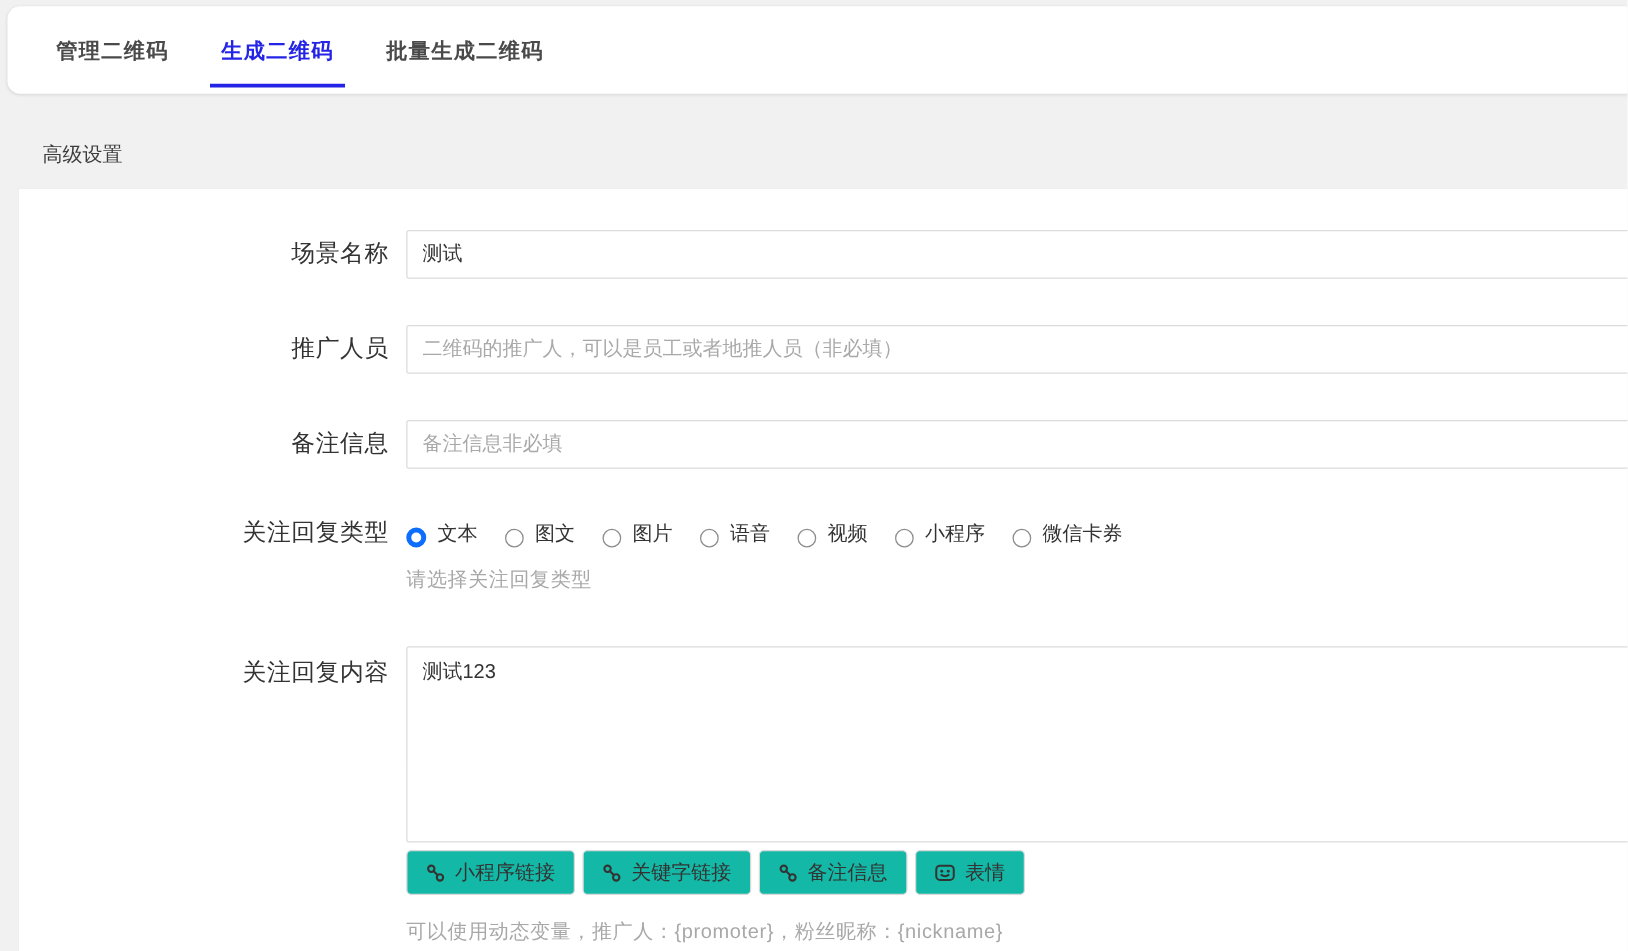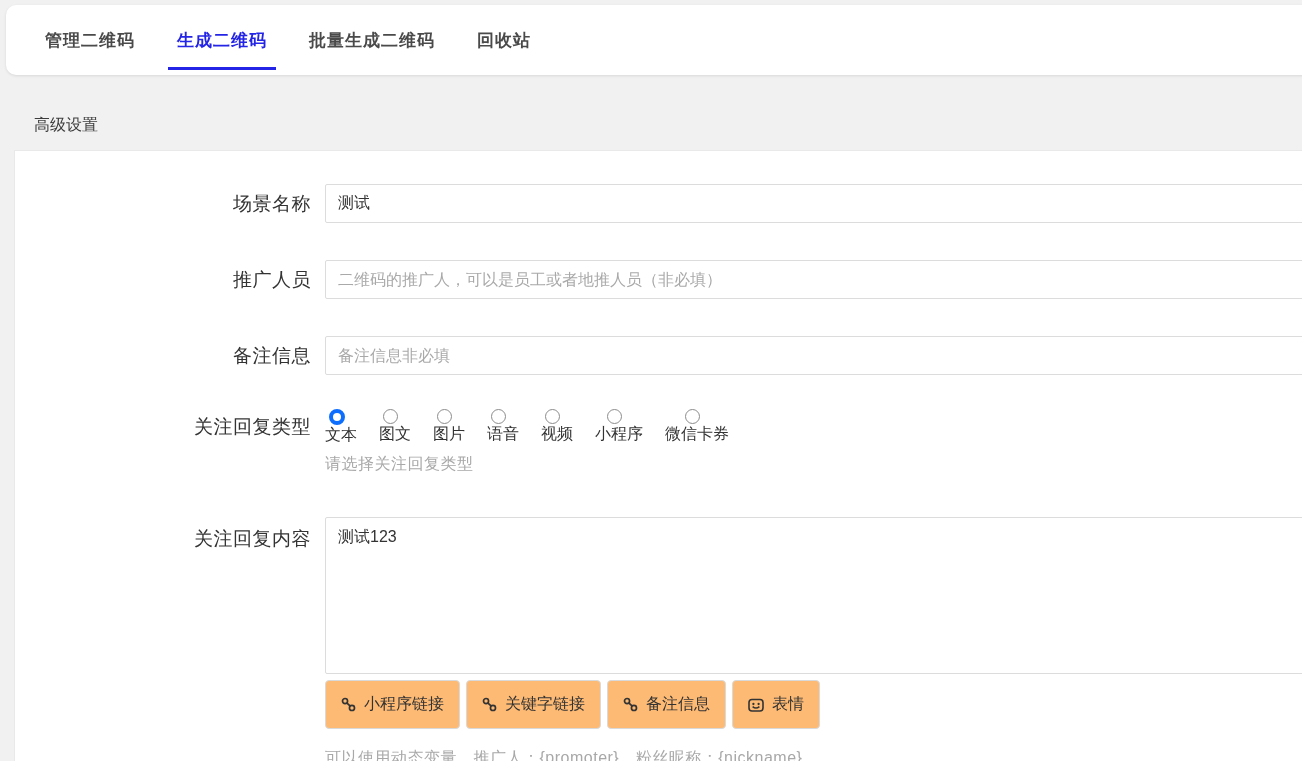--- a/index.html
+++ b/index.html
@@ -67,22 +67,22 @@
     padding:0 12px; font-size:16px; color:#333;
     outline:none; background:#fff;
     font-family:inherit;
   }
   .text-input::placeholder, textarea::placeholder { color:#a9a9a9; }
   
   .radio-row { margin-bottom:42px; }
   .radio-row .form-label { line-height:30px; }
   .radio-group { display:flex; align-items:center; height:30px; }
   .radio-item {
-    display:flex; align-items:center; margin-right:22px;
-    font-size:16px; color:#333; cursor:pointer; white-space:nowrap;flex-direction:column;
+    display:flex; align-items:flex-end; margin-right:22px;
+    font-size:16px; color:#333; cursor:pointer; white-space:nowrap;
   }
   .radio-circle {
     width:15px; height:15px; border-radius:50%;
     border:1px solid #8c8c8c; background:#fff; margin-right:9px;
     flex:0 0 auto;
   }
   .radio-circle.checked {
     width:16px; height:16px;
     border:4.5px solid #0d6efd;
   }
@@ -92,37 +92,36 @@
   
   .reply-textarea {
     width:100%; height:157px;
     border:1px solid #dcdcdc; border-radius:2px;
     padding:9px 12px; font-size:16px; color:#333;
     resize:none; outline:none; font-family:inherit;
     display:block;
   }
   .toolbar { margin-top:6px; display:flex; }
   .tool-btn {
-    height:49px; display:inline-flex; align-items:center;
+    height:36px; display:inline-flex; align-items:center;
     gap:8px; padding:0 15px; margin-right:6px;
-    background:#fdba74; border:1px solid #d9d9d9; border-radius:4px;
+    background:#14b8a6; border:1px solid #d9d9d9; border-radius:4px;
     font-size:16px; color:#333; cursor:pointer; white-space:nowrap;
     font-family:inherit;
   }
   .tool-btn svg { display:block; }
   .toolbar-help { margin-top:19px; }
 </style>
 </head>
 <body>
 
 <div class="top-card">
   <div class="nav-tab">管理二维码</div>
   <div class="nav-tab active">生成二维码</div>
   <div class="nav-tab">批量生成二维码</div>
-  <div class="nav-tab">回收站</div>
 </div>
 
 <div class="sub-tabs">
   <div class="sub-tab">高级设置</div>
 </div>
 
 <div class="content">
 
   <div class="form-row">
     <div class="form-label">场景名称</div>

